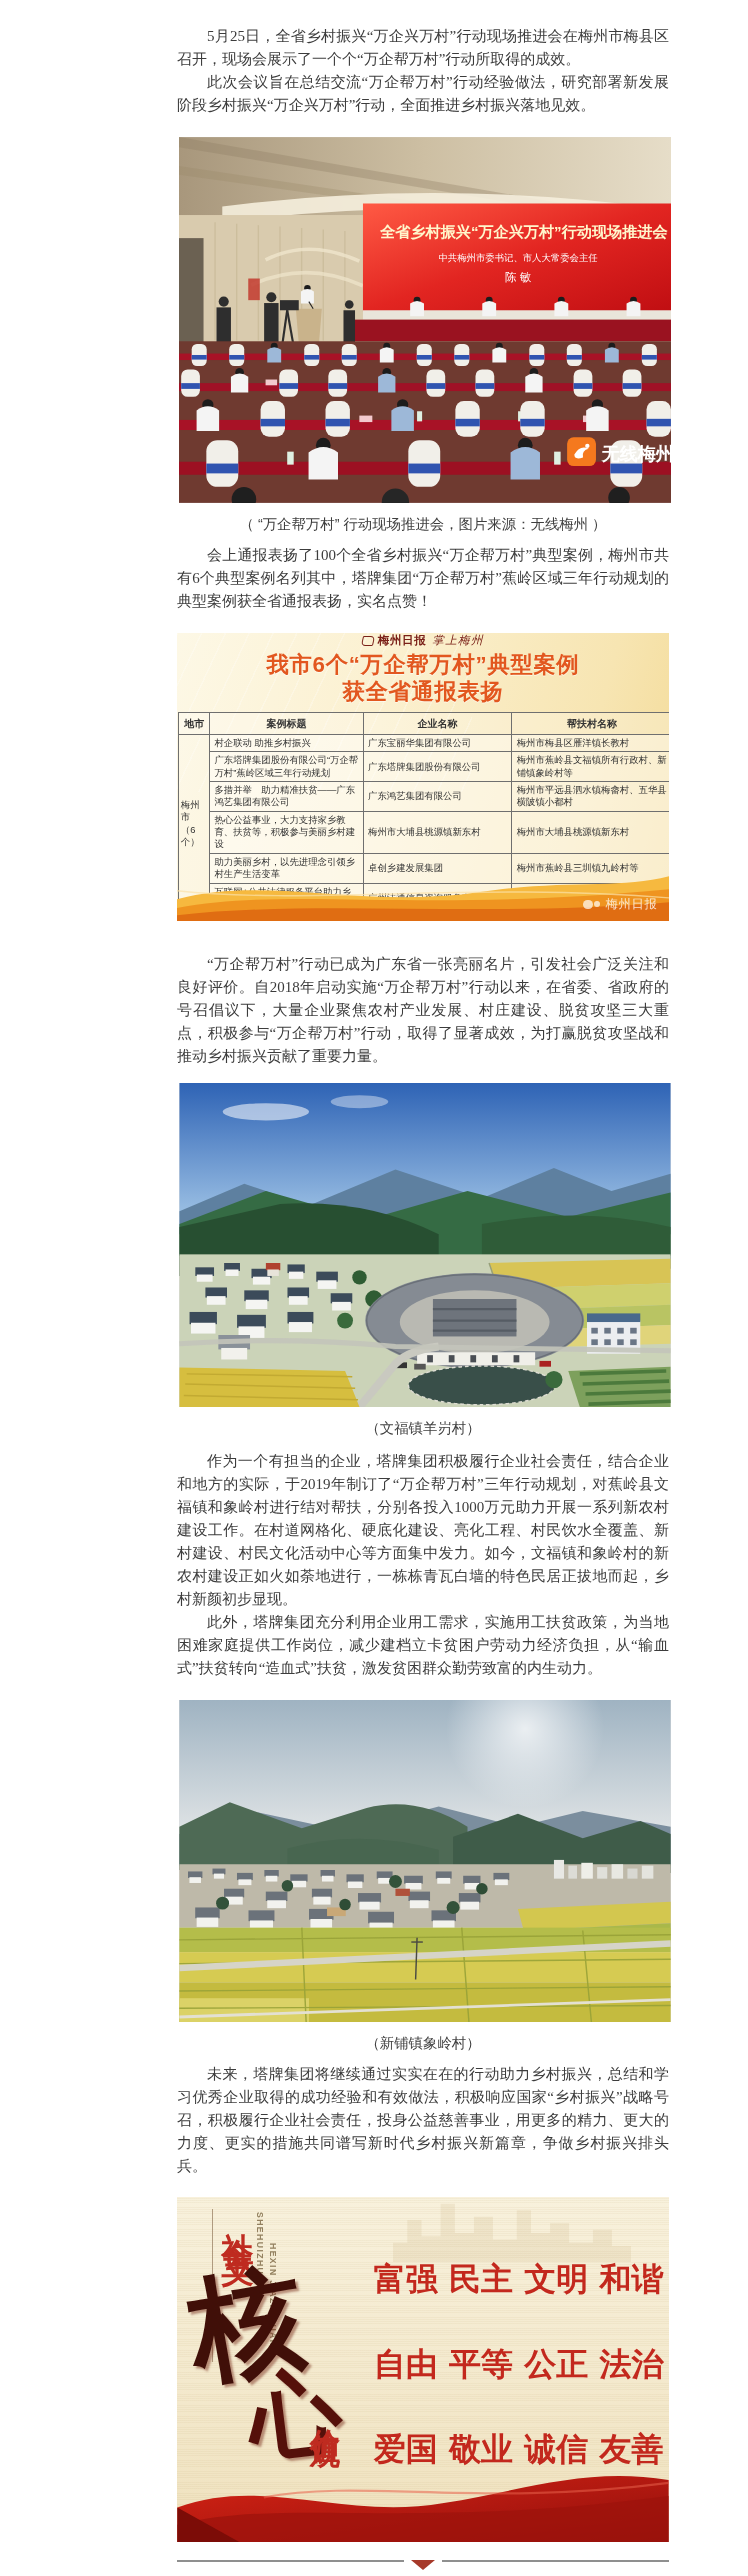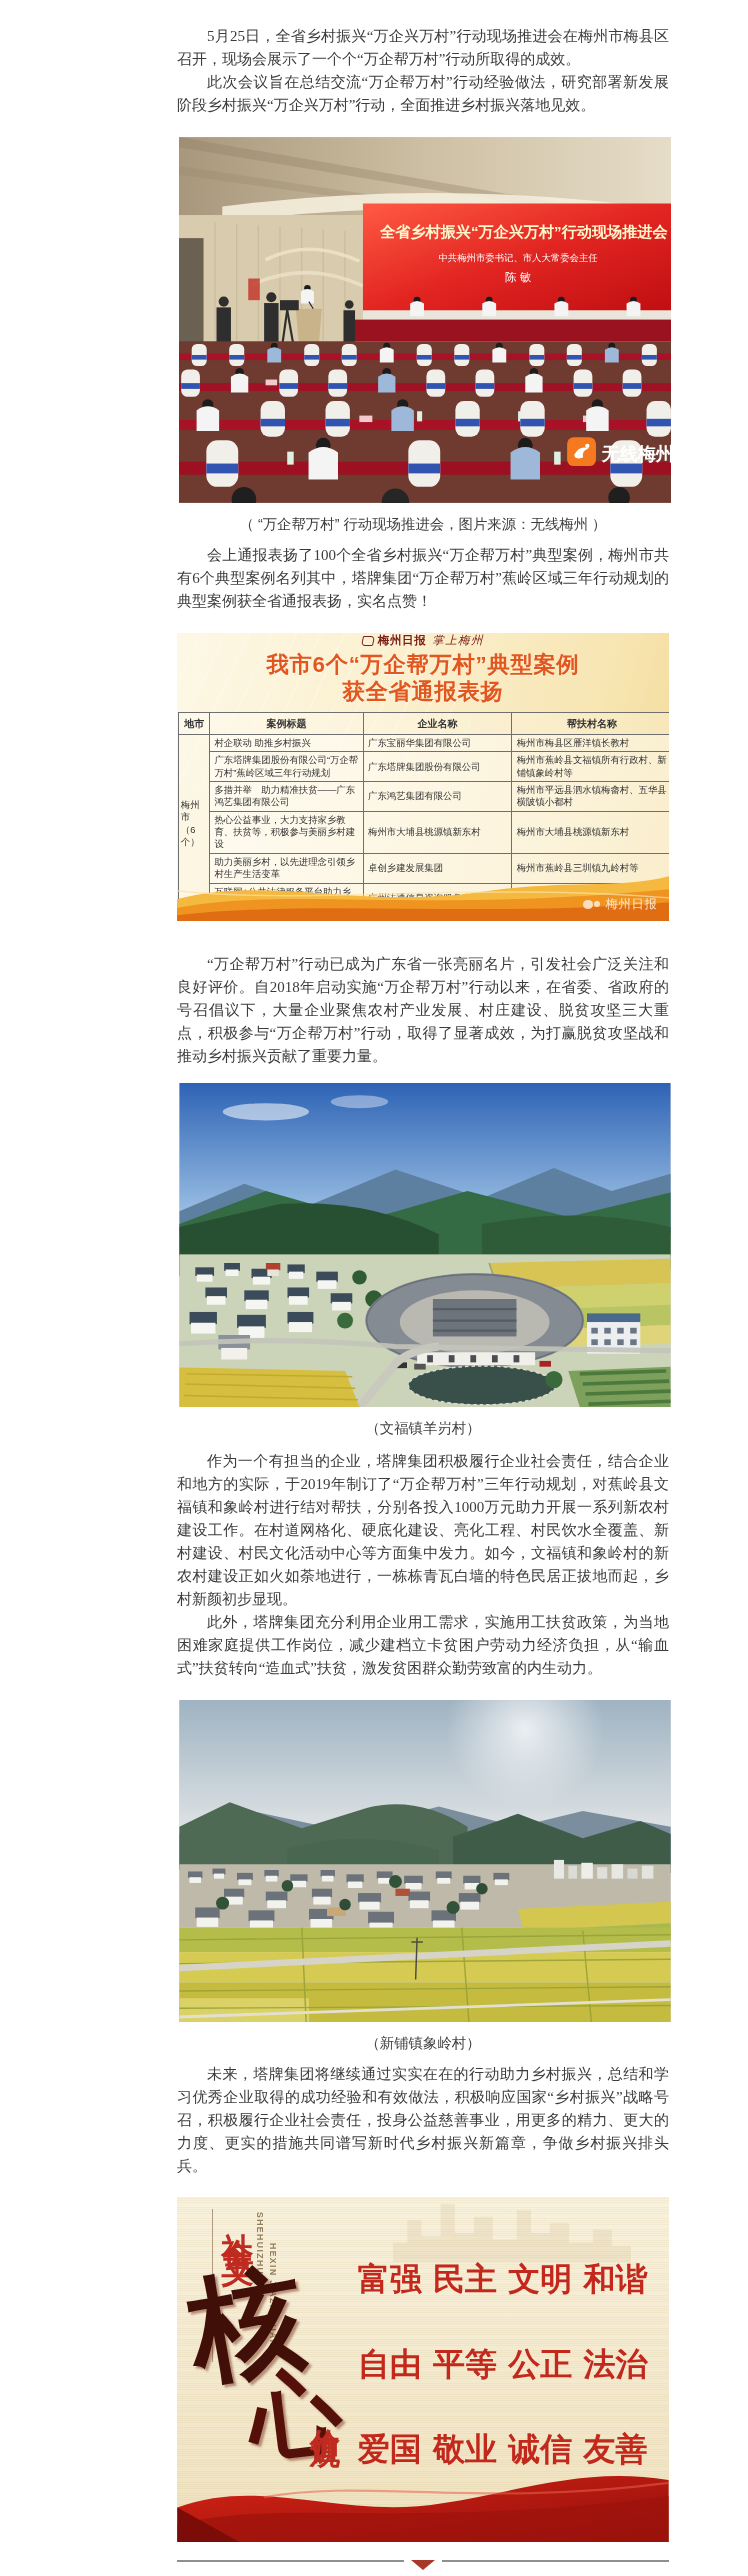--- a/index.html
+++ b/index.html
@@ -63,21 +63,21 @@
   .pinyin{position:absolute;left:78px;top:14.4px;writing-mode:vertical-rl;
         font-family:"Liberation Sans",sans-serif;font-size:8.7px;font-weight:bold;
         color:#93805f;letter-spacing:1.4px;}
   .pinyin.col2{left:91px;top:46px;}
   .callig{position:absolute;color:#400f08;font-weight:bold;line-height:1;
         text-shadow:2.2px 2.9px 2.2px rgba(110,30,15,.45);}
   .callig.he{left:13px;top:71px;font-size:114px;transform:rotate(-10deg);}
   .callig.xin{left:72px;top:172px;font-size:92px;color:#55100a;transform:rotate(-7deg);}
   .jzg{position:absolute;left:127px;top:208px;writing-mode:vertical-rl;
         font-size:30px;font-weight:bold;color:#bf2b20;letter-spacing:5px;}
-  .values-grid{position:absolute;left:180px;top:66px;width:291px;
+  .values-grid{position:absolute;left:196px;top:66px;width:291px;
         display:grid;grid-template-columns:repeat(4,1fr);row-gap:53px;column-gap:10px;
         font-family:"Liberation Sans","DejaVu Sans",sans-serif;}
   .value-word{font-size:32px;font-weight:900;color:#c3281d;text-align:center;line-height:1;}
   .ribbon{position:absolute;left:0;bottom:0;width:492px;height:85px;}
 
   
   .divider{margin-top:17.3px;display:flex;align-items:flex-start;width:492px;}
   .divider .line{flex:1;height:1.4px;background:#8f8f8f;margin-top:0.7px;}
   .divider .tri{width:0;height:0;margin:0 7.2px;
         border-left:12.3px solid transparent;border-right:12.3px solid transparent;

